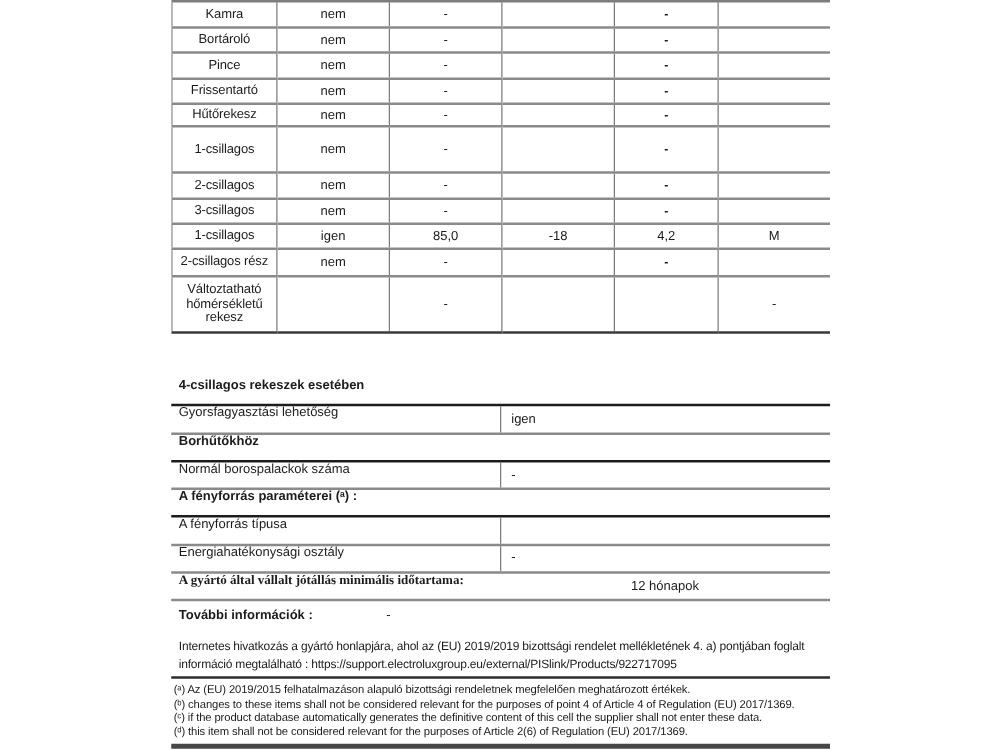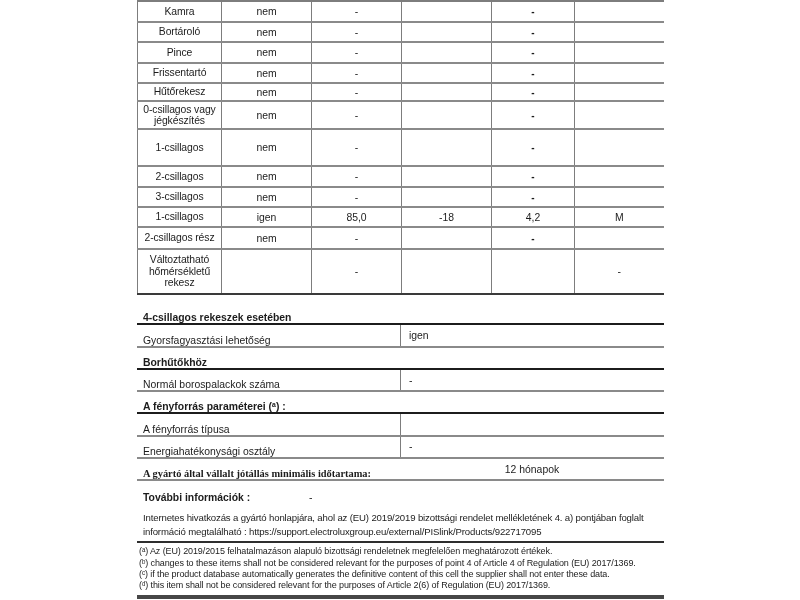--- a/index.html
+++ b/index.html
@@ -21,32 +21,32 @@
   table.spec tr:last-child td{border-bottom:2px solid #3a3a3a;}
   td.lbl{text-align:left;padding-left:6px;line-height:11.5px;letter-spacing:-0.1px;}
   td.bdash{font-weight:bold;font-size:10px;padding-bottom:4px;}
   
   tr.r0{height:21px}tr.r1{height:20px}tr.r2{height:21px}tr.r3{height:20px}
   tr.r4{height:18px}tr.r5{height:28px}tr.r6{height:37px}tr.r7{height:21px}
   tr.r8{height:20px}tr.r9{height:20px}tr.r10{height:22px}tr.r11{height:45px}
   
   .lower{position:absolute;top:303px;left:0;width:527px;}
   .srow{box-sizing:border-box;height:22.3px;border-bottom:2px solid #8a8a8a;
-    display:flex;align-items:flex-end;}
+    display:flex;align-items:flex-start;}
   .srow.head{border-bottom:2px solid #1c1c1c;font-weight:bold;}
   .k{padding-left:6px;white-space:nowrap;}
   .pair .k{flex:0 0 257px;}
   .pair .v{flex:1;border-left:1px solid #7d7d7d;align-self:stretch;
     display:flex;align-items:center;padding-left:8px;}
   .wrow{position:relative;}
   .wrow .k{font-weight:bold;font-family:Liberation Serif, serif;}
   .wrow .wval{position:absolute;left:263px;right:0;top:0;height:100%;
     display:flex;align-items:center;justify-content:center;}
   .mrow{box-sizing:border-box;height:22px;border-bottom:none;position:relative;
-    display:flex;align-items:flex-end;}
+    display:flex;align-items:center;}
   .mrow .k{font-weight:bold;}
   .mrow .mval{position:absolute;left:172px;}
   
   .para{margin-top:8px;padding-left:6px;line-height:14px;font-size:9.6px;
     letter-spacing:-0.15px;white-space:nowrap;}
   
   .sep{margin-top:2px;height:0;border-top:2px solid #2e2e2e;width:527px;}
   .fns{margin-top:3px;padding-left:2px;font-size:9px;line-height:11.3px;
     letter-spacing:-0.1px;white-space:nowrap;}
   .brule{margin-top:3px;height:4px;background:#474747;width:527px;}
@@ -100,28 +100,20 @@
             <td></td>
           </tr>
           <tr class="r4">
             <td class="lbl">Hűtőrekesz</td>
             <td>nem</td>
             <td>-</td>
             <td></td>
             <td class="bdash">-</td>
             <td></td>
           </tr>
-          <tr class="r5">
-            <td class="lbl">0-csillagos vagy jégkészítés</td>
-            <td>nem</td>
-            <td>-</td>
-            <td></td>
-            <td class="bdash">-</td>
-            <td></td>
-          </tr>
           <tr class="r6">
             <td class="lbl">1-csillagos</td>
             <td>nem</td>
             <td>-</td>
             <td></td>
             <td class="bdash">-</td>
             <td></td>
           </tr>
           <tr class="r7">
             <td class="lbl">2-csillagos</td>

